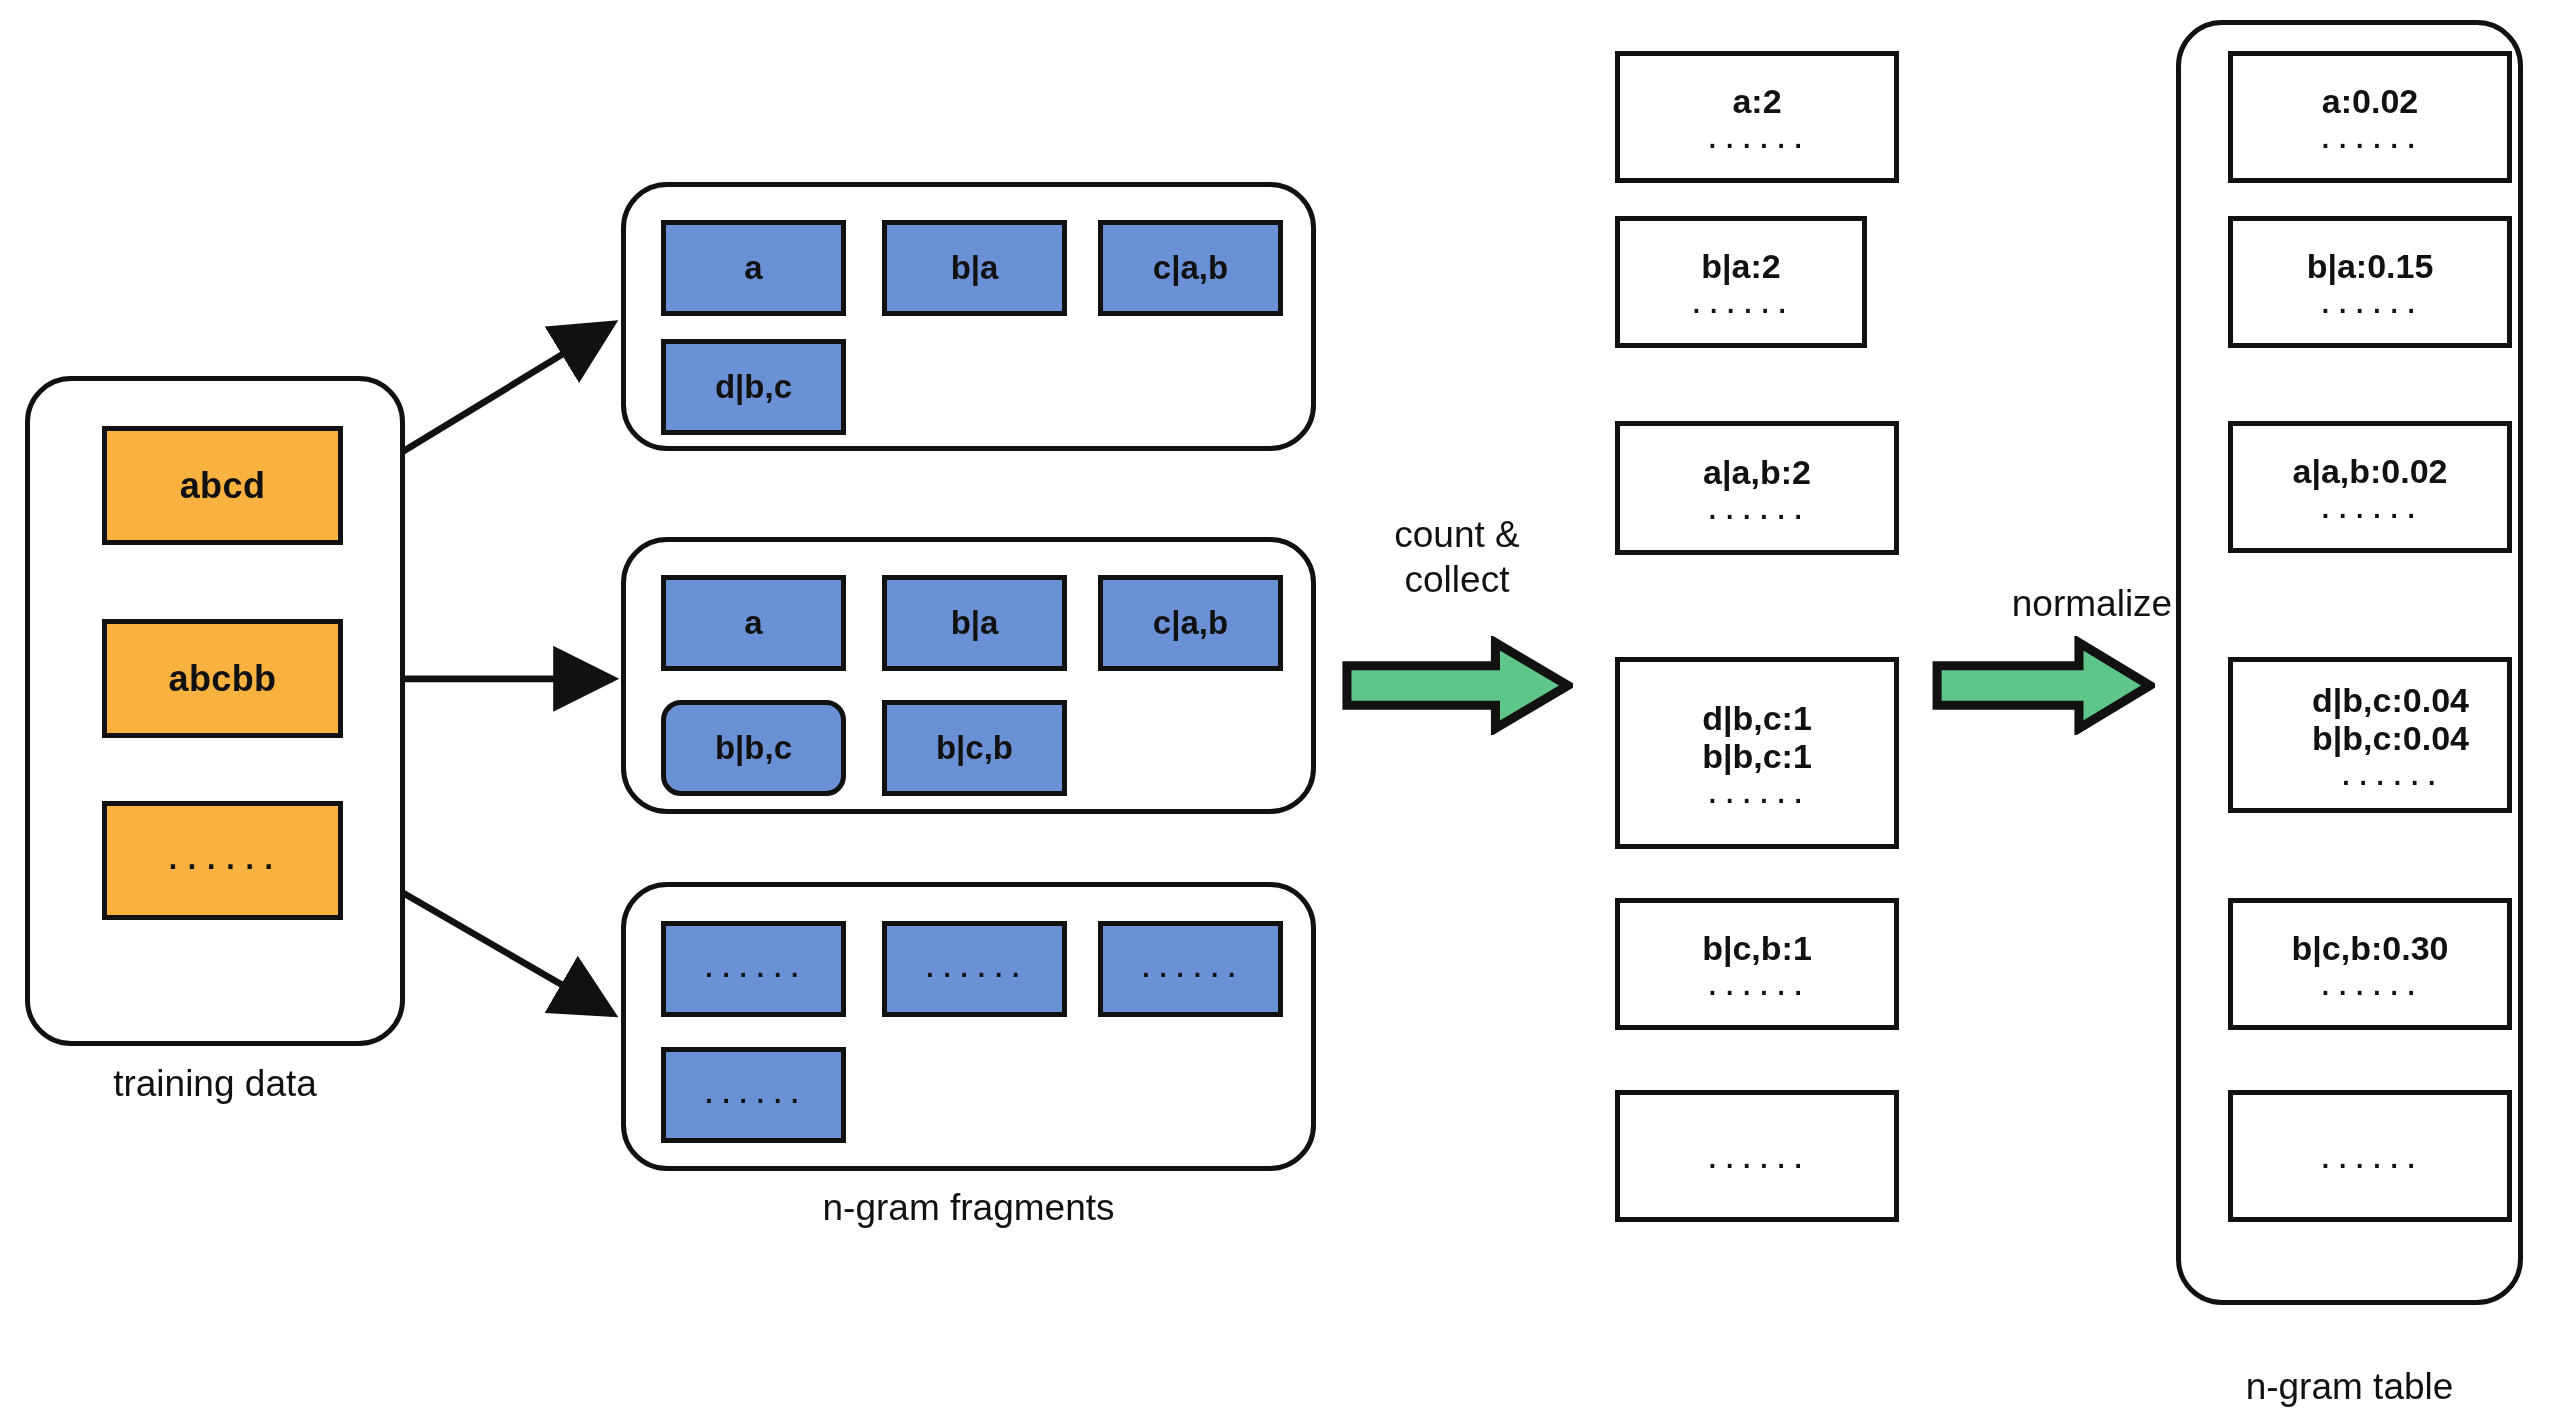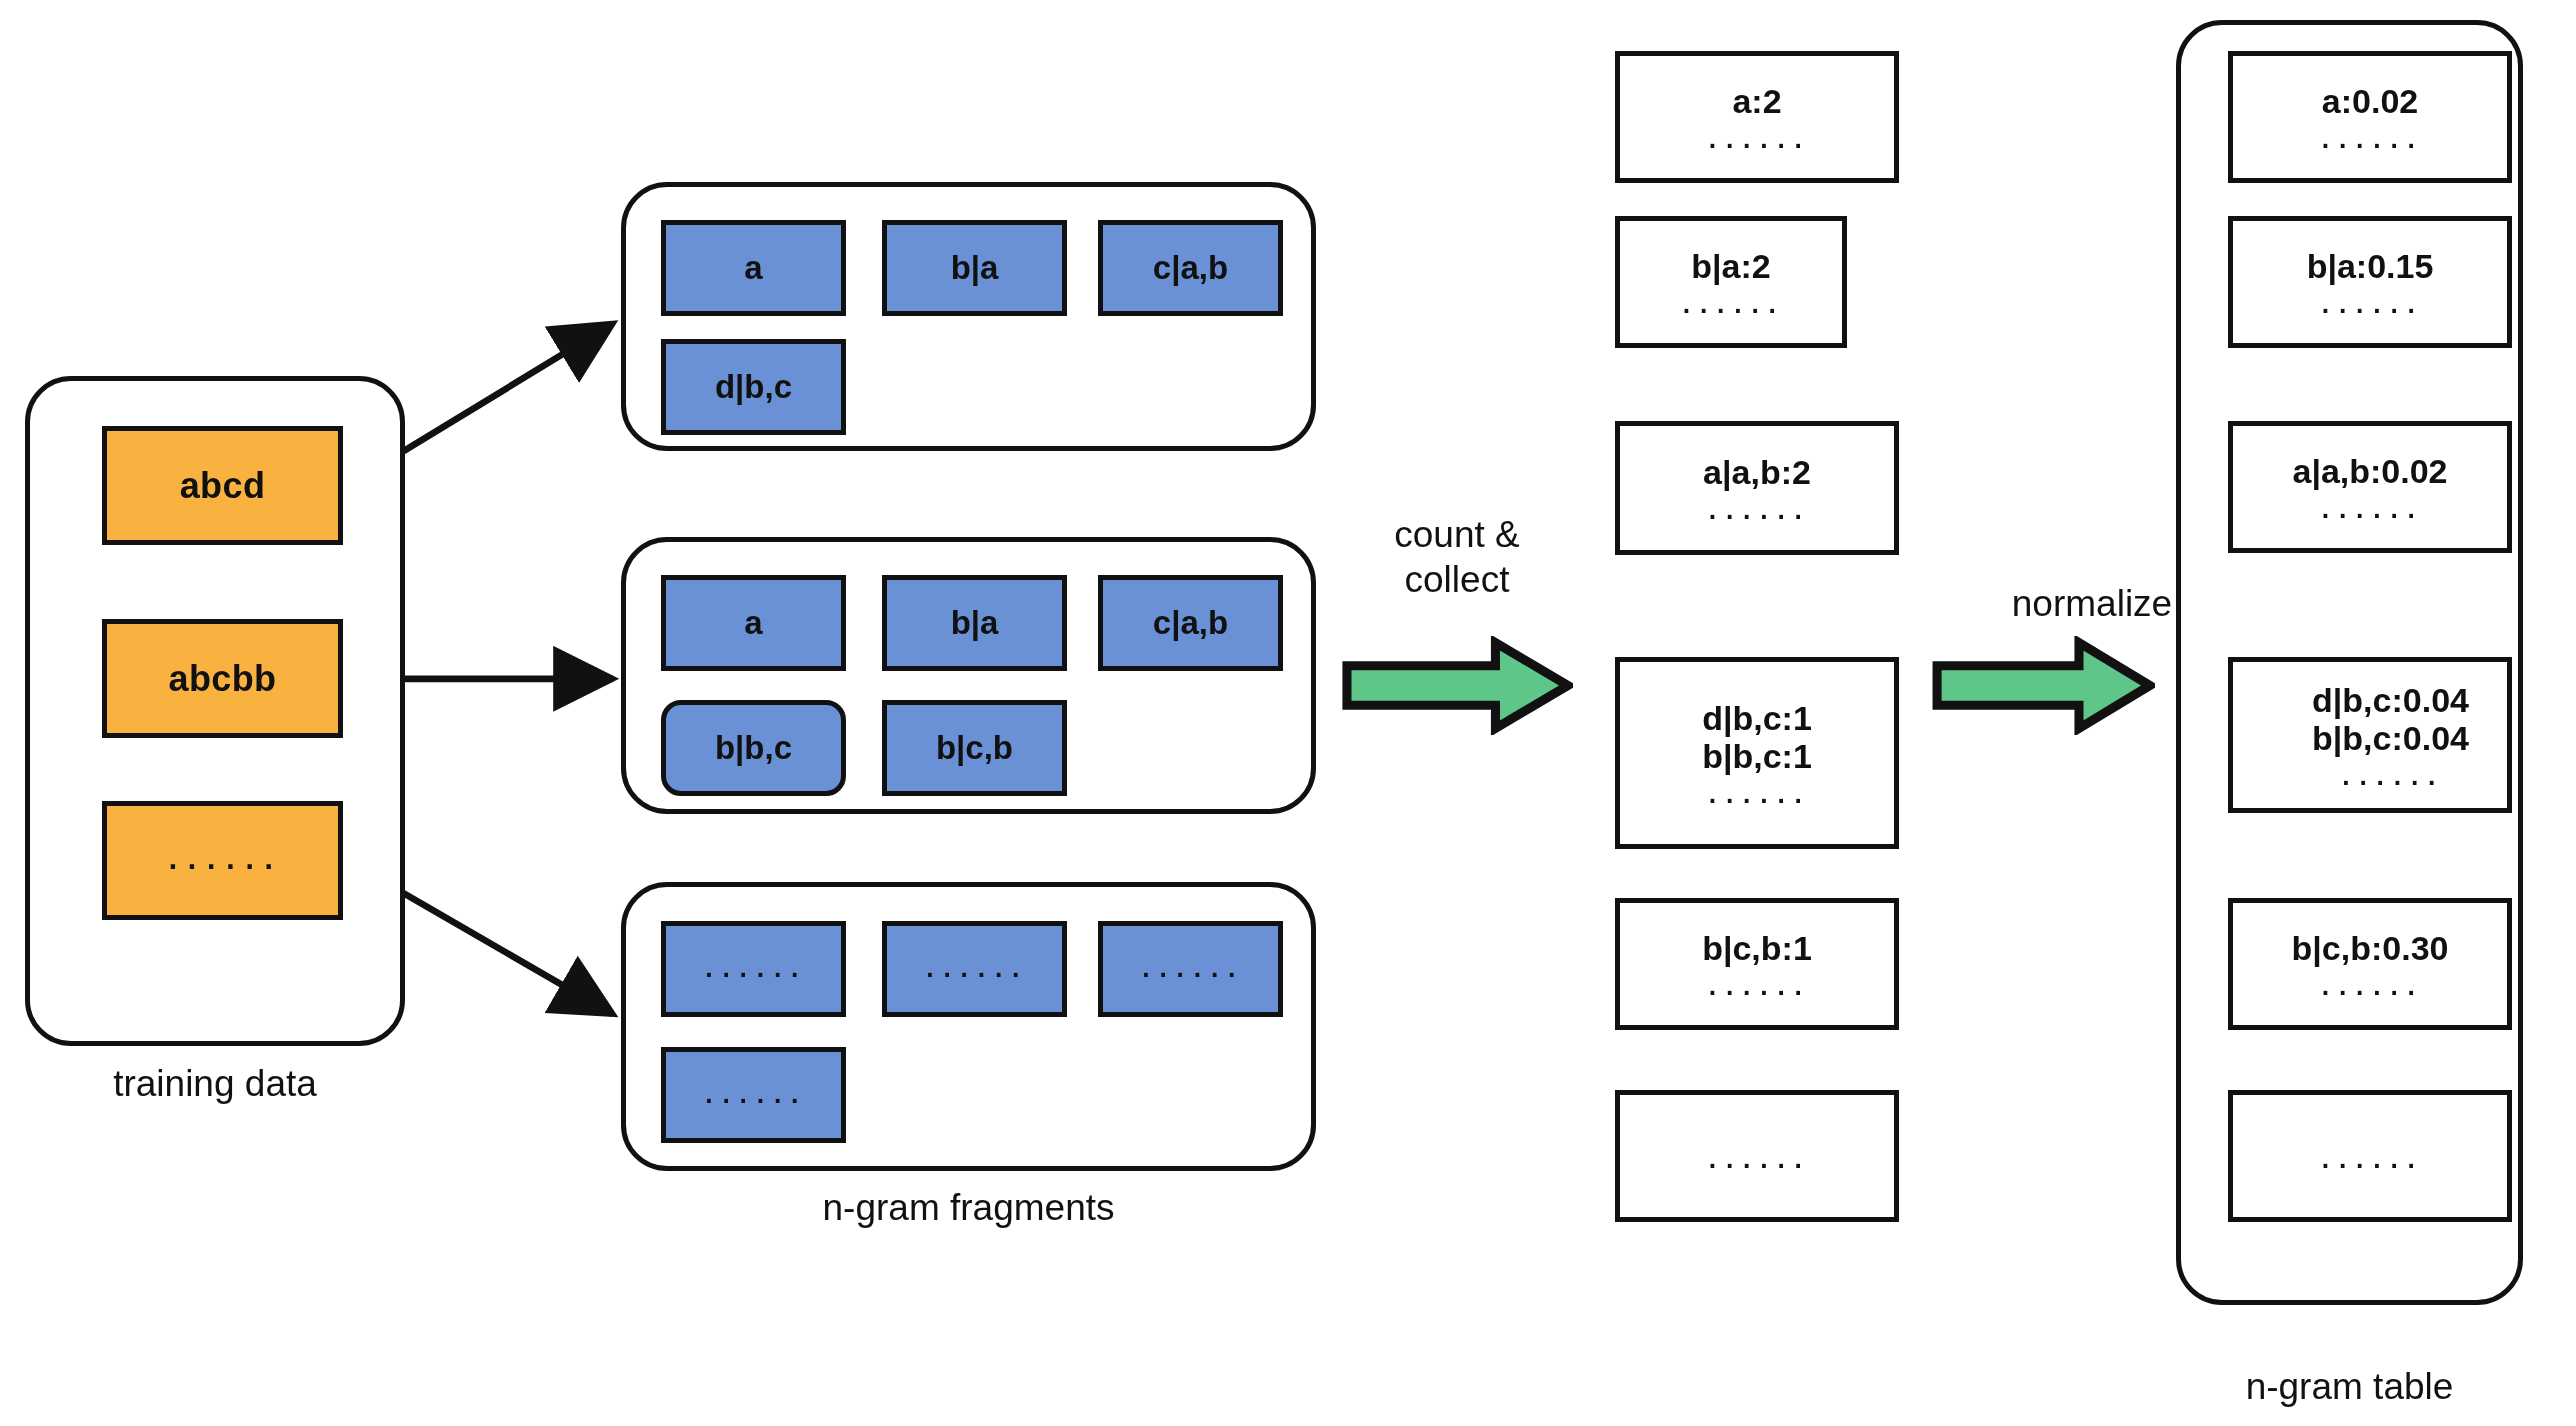--- a/index.html
+++ b/index.html
@@ -191,21 +191,21 @@
     <div>collect</div>
   </div>
   <svg class="abs" style="left:1342px; top:636px; width:231px; height:99px;" viewBox="0 0 280 120" xmlns="http://www.w3.org/2000/svg">
     <polygon points="6,36 186,36 186,8 274,60 186,112 186,84 6,84" fill="#5FC68A" stroke="#111111" stroke-width="11" stroke-linejoin="miter"></polygon>
   </svg>
 
   <div class="abs entry" style="left:1615px; top:51px; width:284px; height:132px;">
     <span class="line">a:2</span>
     <span class="dots">......</span>
   </div>
-  <div class="abs entry" style="left:1615px; top:216px; width:232px; height:132px;">
+  <div class="abs entry" style="left:1615px; top:216px; width:252px; height:132px;">
     <span class="line">b|a:2</span>
     <span class="dots">......</span>
   </div>
   <div class="abs entry" style="left:1615px; top:421px; width:284px; height:134px;">
     <span class="line">a|a,b:2</span>
     <span class="dots">......</span>
   </div>
   <div class="abs entry" style="left:1615px; top:657px; width:284px; height:192px;">
     <span class="line">d|b,c:1</span>
     <span class="line">b|b,c:1</span>

